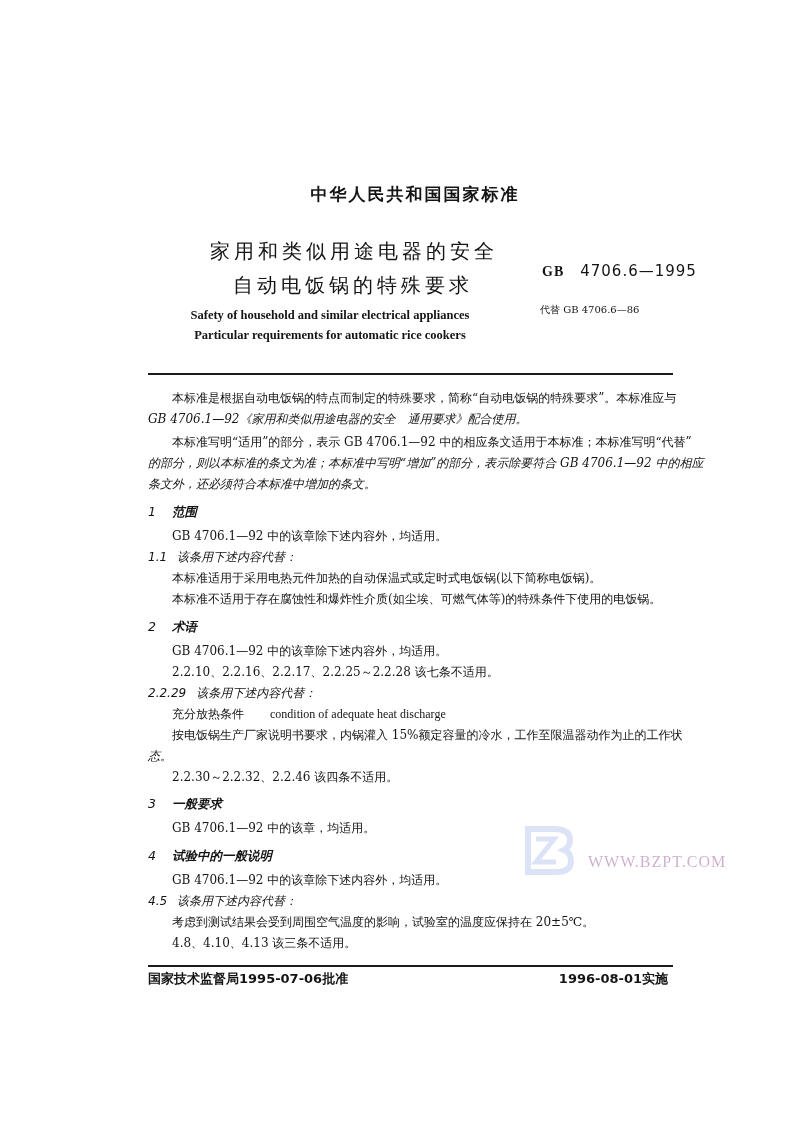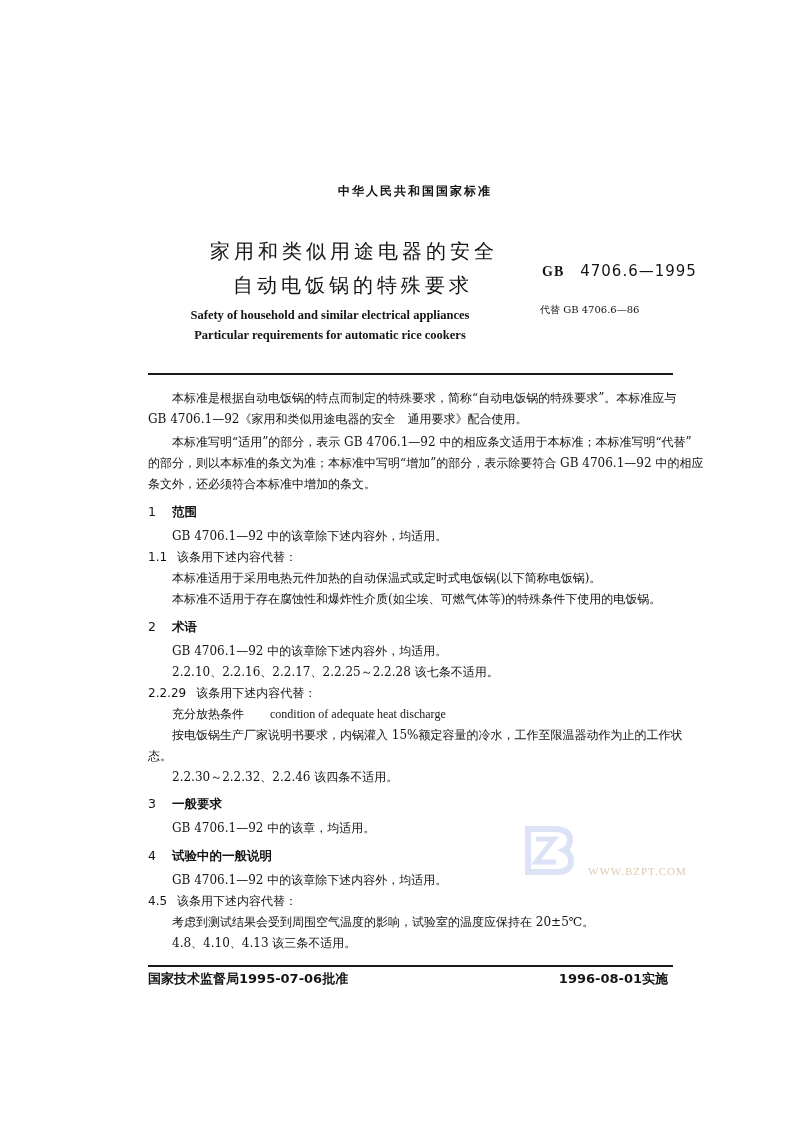--- a/index.html
+++ b/index.html
@@ -2,50 +2,50 @@
 <html><head>
   <meta charset="utf-8">
   <style>
     html, body { margin: 0; padding: 0; }
     body {
       width: 800px; height: 1132px; background: #ffffff; position: relative; overflow: hidden;
       color: #141414;
       font-family: "DejaVu Serif", "Liberation Serif", serif;
     }
     .abs { position: absolute; white-space: nowrap; }
-    .national { left: 0; width: 800px; top: 183px; text-align: center; font-size: 12px; font-weight: bold; letter-spacing: 2px;
+    .national { left: 0; width: 800px; top: 183px; text-align: center; font-size: 17px; font-weight: bold; letter-spacing: 2px;
       font-family: "DejaVu Sans", "Liberation Sans", sans-serif; padding-left: 30px; box-sizing: border-box; }
     .title-cn { left: 200px; font-size: 20px; letter-spacing: 4px; font-family: "DejaVu Sans", "Liberation Sans", sans-serif; }
     .t1 { top: 238px; left: 210px; }
     .t2 { top: 272px; left: 233px; }
     .std-no { left: 542px; top: 262px; font-size: 15px; letter-spacing: 1px; }
     .std-no .gb { font-weight: bold; font-family: "Liberation Serif", serif; margin-right: 16px; font-size: 14px; }
     .std-no .num { font-family: "DejaVu Sans", "Liberation Sans", sans-serif; }
     .replaces { left: 540px; top: 303px; font-size: 10px; }
     .title-en { left: 0; width: 660px; text-align: center; font-size: 12.5px; font-weight: bold; font-family: "Liberation Serif", serif; }
     .e1 { top: 308px; }
     .e2 { top: 328px; }
     .rule { position: absolute; left: 148px; width: 525px; height: 2px; background: #1a1a1a; }
     .rule-top { top: 373px; }
     .rule-bottom { top: 965px; height: 1.5px; }
     .line { position: absolute; white-space: nowrap; font-size: 12px; }
     .ind1 { left: 172px; }
-    .ind0 { left: 148px; }
+    .ind0 { left: 148px; font-style: italic; }
     .h { font-family: "DejaVu Sans", "Liberation Sans", sans-serif; font-weight: bold; font-size: 12.5px; }
     .h .hn { font-weight: normal; display: inline-block; width: 24px; }
     .clause-no { font-family: "DejaVu Sans", "Liberation Sans", sans-serif; display: inline-block; margin-right: 10px; }
     .en-term { margin-left: 26px; font-family: "Liberation Serif", serif; }
     .footer { top: 970px; font-size: 13px; font-weight: bold; font-family: "DejaVu Sans", "Liberation Sans", sans-serif; }
     .footer-left { left: 148px; }
     .footer-right { right: 132px; }
     .watermark { position: absolute; left: 524px; top: 821px; width: 210px; height: 60px; opacity: 0.35; }
     .wm-logo { position: absolute; left: 0; top: 4px; width: 50px; height: 50px; }
     .wm-text { position: absolute; left: 60px; top: 2px; font-size: 32px; color: #9fb2ea; letter-spacing: 3px;
       font-family: "DejaVu Serif", "Liberation Serif", serif; }
-    .wm-url { position: absolute; left: 64px; top: 44px; font-size: 11px; color: #a16207; letter-spacing: 1px;
+    .wm-url { position: absolute; left: 64px; top: 32px; font-size: 16px; color: #701a75; letter-spacing: 1px;
       font-family: "Liberation Serif", serif; }
   </style>
 </head>
 <body>
 
 <div class="abs national">中华人民共和国国家标准</div>
 
 <div class="abs title-cn t1">家用和类似用途电器的安全</div>
 <div class="abs title-cn t2">自动电饭锅的特殊要求</div>
 

